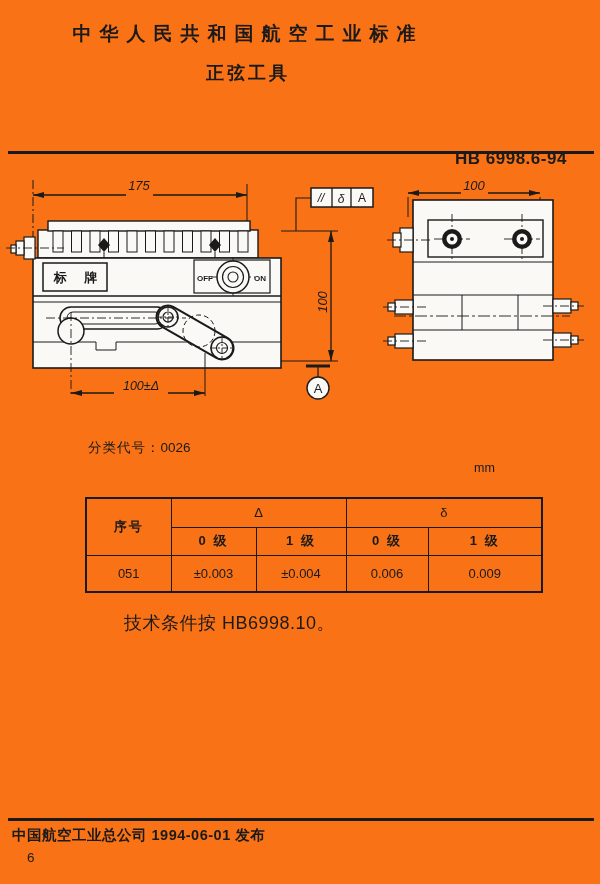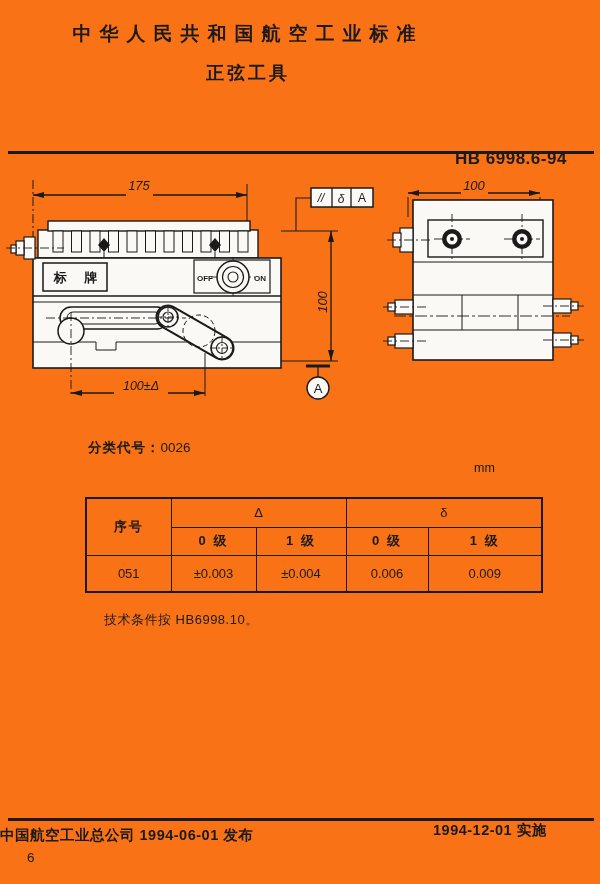--- a/index.html
+++ b/index.html
@@ -15,35 +15,35 @@
   .abs{position:absolute;}
   .center-block{left:0;width:496px;text-align:center;}
   .org-title{top:21px;font-size:19px;font-weight:bold;letter-spacing:8px;}
   .title-1{top:61px;font-size:18px;font-weight:bold;letter-spacing:3px;}
   .title-2{top:88px;font-size:18px;font-weight:bold;letter-spacing:2px;}
   .std-code{top:113px;left:455px;font-size:17px;font-weight:bold;letter-spacing:0.5px;margin-top:36px;}
   .rule{background:#1a1a1a;}
   .rule-top{top:151px;left:8px;width:586px;height:2.5px;}
   .rule-bottom{top:818px;left:8px;width:586px;height:2.5px;}
   .info-line{font-size:13.5px;white-space:pre;}
-  .info-label{font-weight:bold;letter-spacing:1px;}
+  .info-label{font-weight:normal;letter-spacing:1px;}
   .info-1{top:439px;left:88px;}
   .info-2{top:462px;left:88px;}
   .unit-label{top:461px;left:474px;font-size:12.5px;}
   .tbl-wrap{top:497px;left:85px;}
   table.spec{border-collapse:collapse;table-layout:fixed;width:456px;
     font-size:13px;}
   table.spec{border:2px solid #1a1a1a;}
   table.spec td{border:1px solid #1a1a1a;text-align:center;vertical-align:middle;padding:0;}
   .th-cn{font-weight:bold;letter-spacing:2px;}
   .r1{height:29px;}
   .r2{height:28px;}
   .r3{height:37px;}
-  .note-line{top:611px;left:104px;font-size:13px;letter-spacing:0.5px;}
-  .footer-issue{top:826px;left:0;font-size:14.5px;font-weight:bold;letter-spacing:0.5px;}
+  .note-line{top:611px;left:124px;font-size:18px;letter-spacing:0.5px;}
+  .footer-issue{top:826px;left:12px;font-size:14.5px;font-weight:bold;letter-spacing:0.5px;}
   .footer-impl{top:821px;left:433px;font-size:14.5px;font-weight:bold;letter-spacing:0.5px;}
   .page-num{top:850px;left:27px;font-size:13.5px;}
   svg{position:absolute;top:160px;left:0;}
   svg text{font-family:"Liberation Sans",sans-serif;fill:#1a1a1a;}
   .dim-text{font-size:13px;font-style:italic;}
   .dim-text-sm{font-size:12.5px;font-style:italic;}
   .sw-text{font-size:8px;font-weight:bold;}
   .frame-text{font-size:12px;}
   .plate-text{font-size:13px;font-weight:bold;letter-spacing:7px;}
 </style>
@@ -269,16 +269,15 @@
           <td>0.009</td>
         </tr>
       </tbody>
     </table>
   </div>
 
   <div class="abs note-line">技术条件按 HB6998.10。</div>
 
   <div class="abs rule rule-bottom"></div>
   <div class="abs footer-issue">中国航空工业总公司 1994-06-01 发布</div>
-  <div class="abs footer-impl">1994-12-01 实施</div>
   <div class="abs page-num">6</div>
 
 </div>
 
 </body></html>

